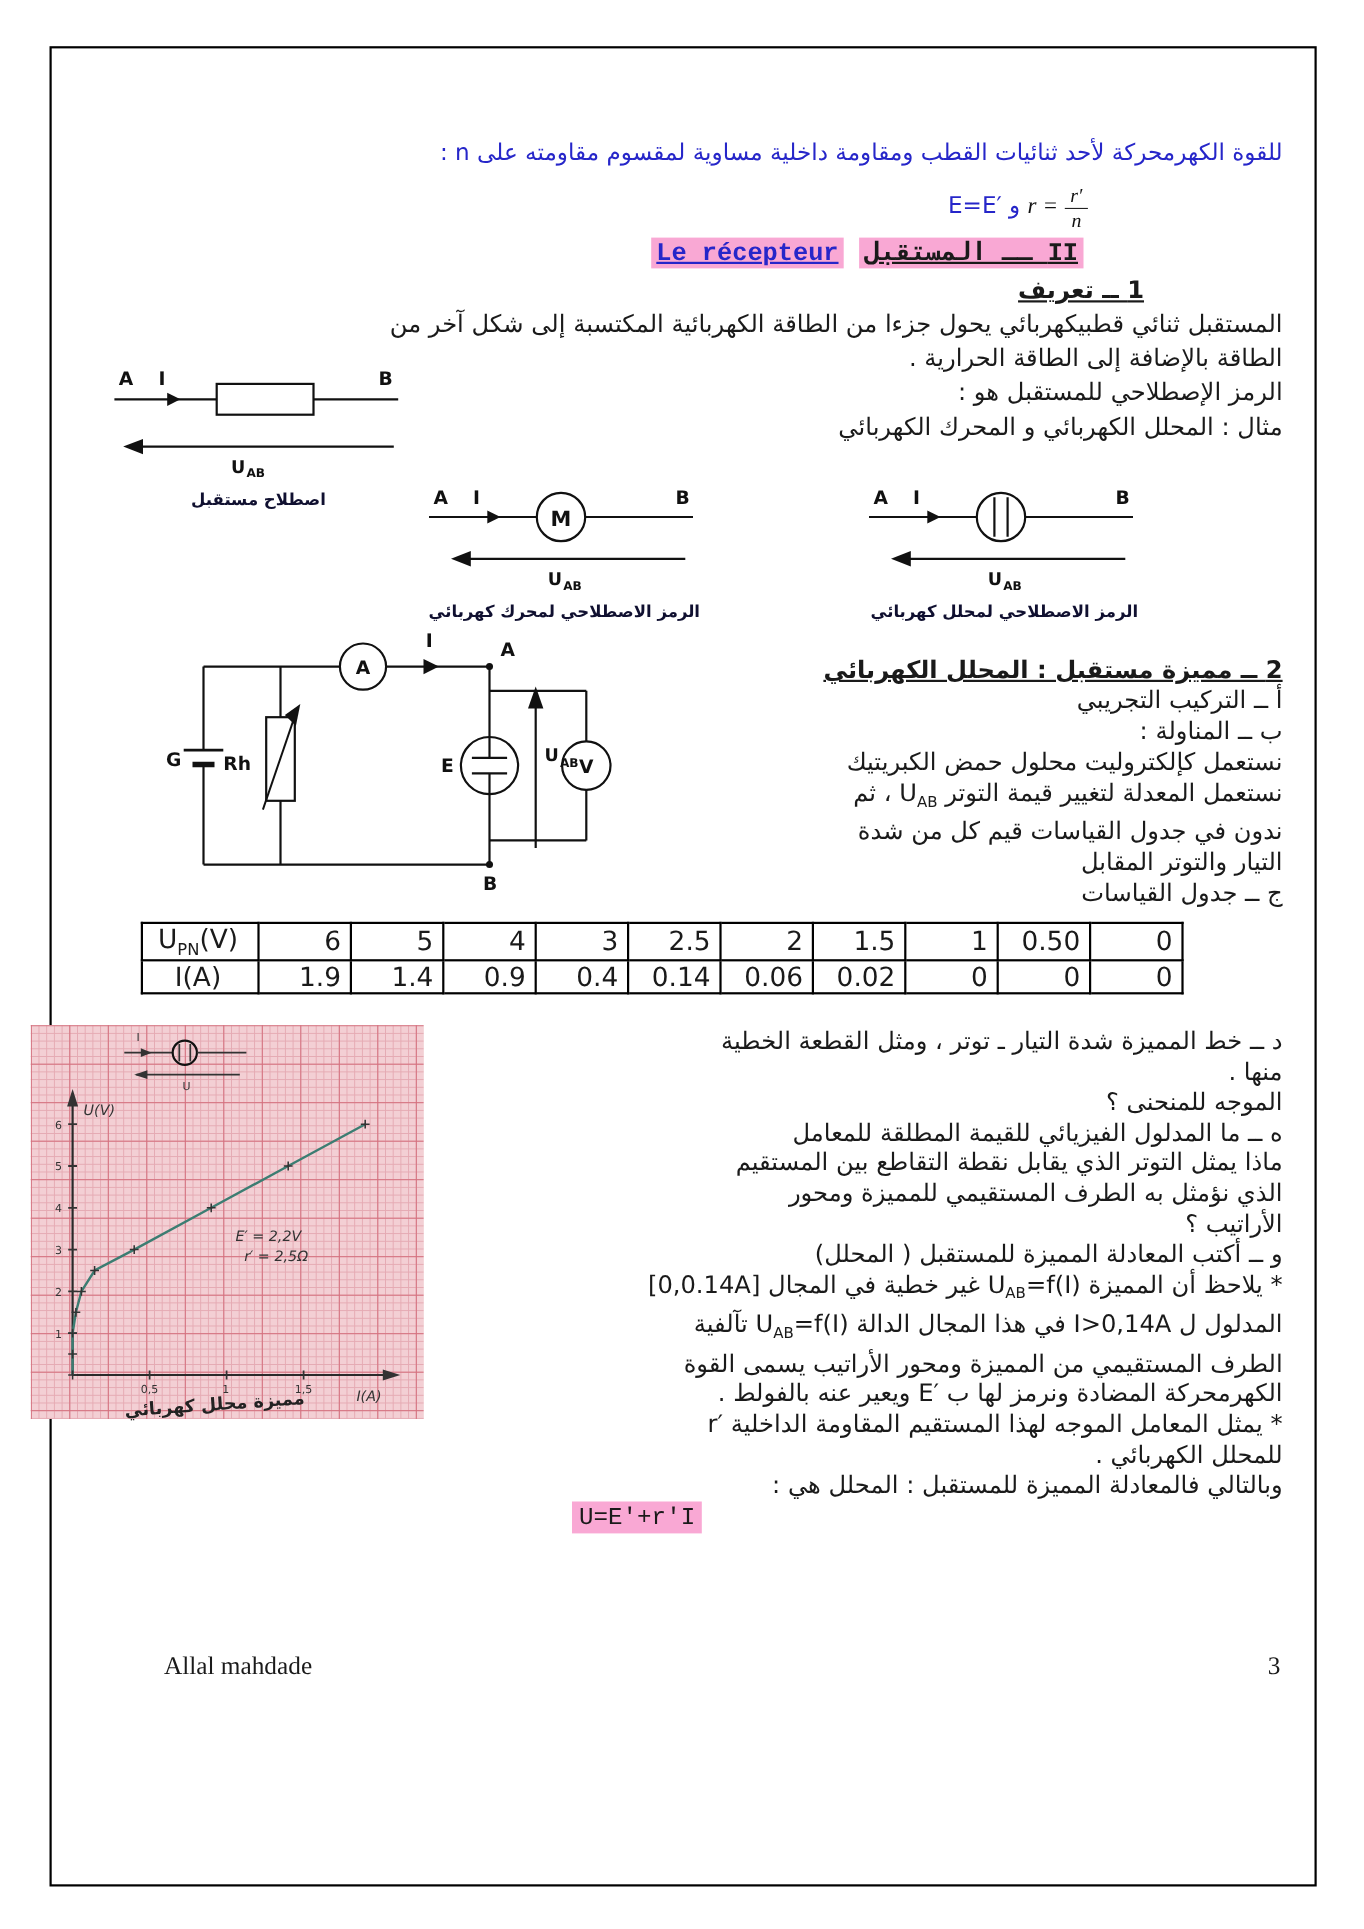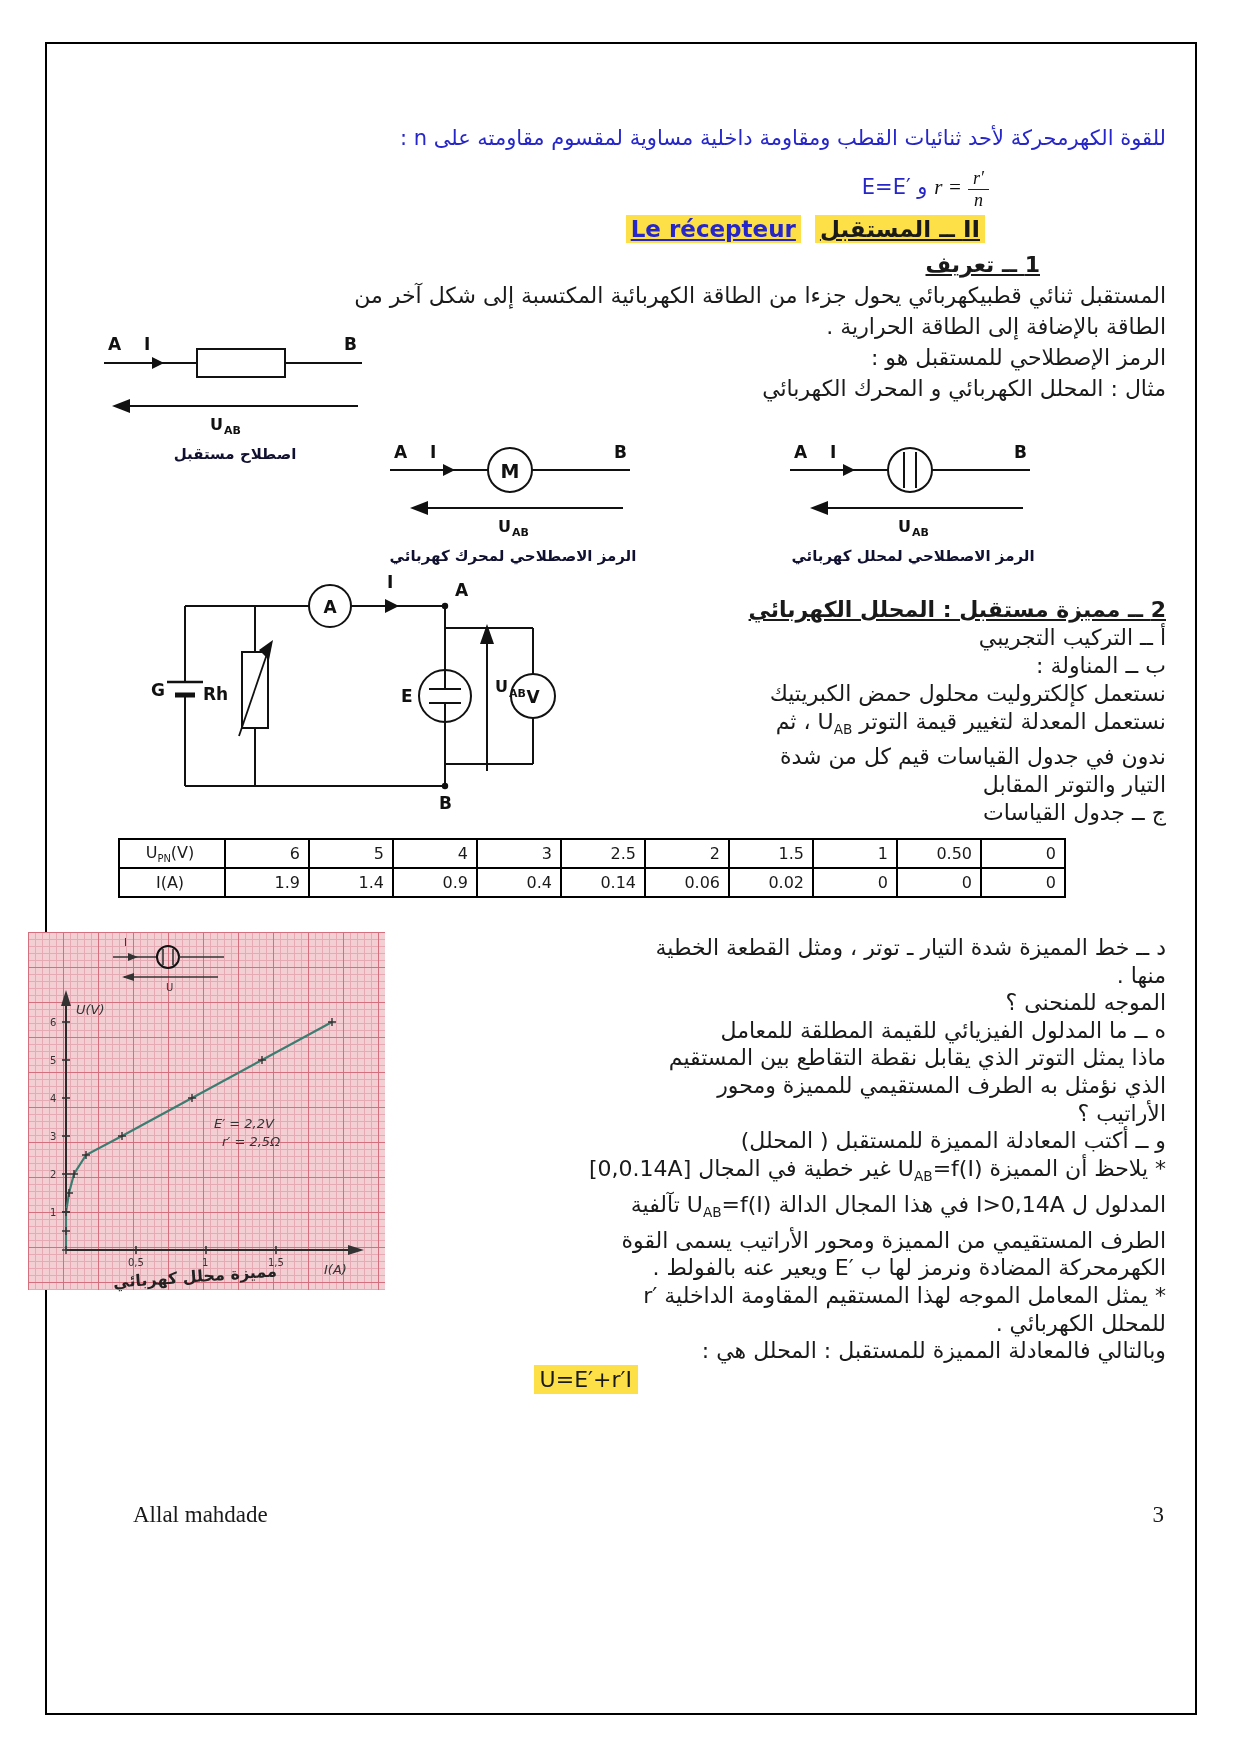--- a/index.html
+++ b/index.html
@@ -3,21 +3,21 @@
 <meta charset="utf-8">
 <style>
   html,body{margin:0;padding:0;}
   body{width:1240px;height:1754px;background:#fff;font-family:"DejaVu Sans",sans-serif;color:#1a1a1a;position:relative;overflow:hidden;}
   .page{position:absolute;inset:0;}
   .page-border{position:absolute;left:45px;top:42px;width:1148px;height:1669px;border:2px solid #000;}
   .rtl{direction:rtl;unicode-bidi:embed;}
   .ltr{direction:ltr;unicode-bidi:embed;display:inline-block;}
   .line{white-space:nowrap;}
   .b{font-weight:normal;}
-  .hl{background:#fde047;}
+  .hl{background:#f9a8d4;font-family:Liberation Mono, monospace;}
   .blue{color:#2626c9;}
   sub{font-size:0.62em;}
 
   .intro-blue{position:absolute;right:74px;top:126px;font-size:21px;color:#2626c9;text-align:right;white-space:nowrap;}
   .formula-line{position:absolute;right:250px;top:168px;font-size:21px;}
   .formula-line .math{font-family:"Liberation Serif","DejaVu Serif",serif;font-style:italic;font-size:21px;color:#111;}
   .frac{display:inline-flex;flex-direction:column;align-items:center;vertical-align:middle;font-size:18px;line-height:1.15;}
   .frac .fbot{border-top:1.5px solid #222;padding:0 6px;}
   .frac .ftop{padding:0 6px;}
 
@@ -31,38 +31,38 @@
   .circuit{position:absolute;}
   .circuit-receiver{left:100px;top:330px;width:270px;}
   .circuit-motor{left:388px;top:440px;width:250px;}
   .circuit-electro{left:788px;top:440px;width:250px;}
   .circuit-experiment{left:145px;top:566px;}
   .circ-caption{text-align:center;font-size:15px;font-weight:bold;margin-top:3px;color:#101030;}
 
   .sec2-block{position:absolute;right:74px;top:596px;text-align:right;font-size:22px;line-height:28px;}
   .sec2-block .head{font-weight:bold;text-decoration:underline;}
 
-  .meas-table{position:absolute;left:118px;top:838px;border-collapse:collapse;font-size:16px;}
+  .meas-table{position:absolute;left:128px;top:838px;border-collapse:collapse;font-size:24px;}
   .meas-table td{border:2px solid #000;height:27px;padding:0 8px 0 4px;text-align:right;width:70px;}
   .meas-table td.hcell{text-align:center;width:92px;}
 
   .graph-box{position:absolute;left:28px;top:932px;width:357px;height:358px;background:#f3cfd4;
     background-image:
       linear-gradient(#d46f7d 1px, transparent 1px),
       linear-gradient(90deg,#d46f7d 1px, transparent 1px),
       linear-gradient(#e5aab3 1px, transparent 1px),
       linear-gradient(90deg,#e5aab3 1px, transparent 1px);
     background-size:35px 35px,35px 35px,7px 7px,7px 7px;}
   .graph-caption{position:absolute;left:85px;bottom:4px;font-size:16px;font-weight:bold;color:#222;transform:rotate(-4deg);}
 
   .qa-block{position:absolute;right:74px;top:934px;text-align:right;font-size:22px;line-height:27.6px;}
   .qa-block .final{padding-right:528px;}
   .qa-block .final .hl{padding:1px 6px;margin-left:16px;}
 
-  .footer-author{position:absolute;left:133px;top:1502px;font-family:"Liberation Serif","DejaVu Serif",serif;font-size:23px;}
+  .footer-author{position:absolute;left:149px;top:1502px;font-family:"Liberation Serif","DejaVu Serif",serif;font-size:23px;}
   .footer-page{position:absolute;right:76px;top:1502px;font-family:"Liberation Serif","DejaVu Serif",serif;font-size:23px;}
 
   svg text{font-family:"DejaVu Sans",sans-serif;fill:#111;}
   svg .t17b{font-size:17px;font-weight:bold;}
   svg .t19{font-size:19px;font-weight:bold;}
   svg .t16b{font-size:16px;font-weight:bold;}
   svg .t11b{font-size:11px;font-weight:bold;}
   svg line,svg rect,svg circle,svg polyline,svg path.wire{stroke:#111;stroke-width:2;fill:none;}
   svg polygon{fill:#111;stroke:none;}
   svg .dot{fill:#111;stroke:none;}

